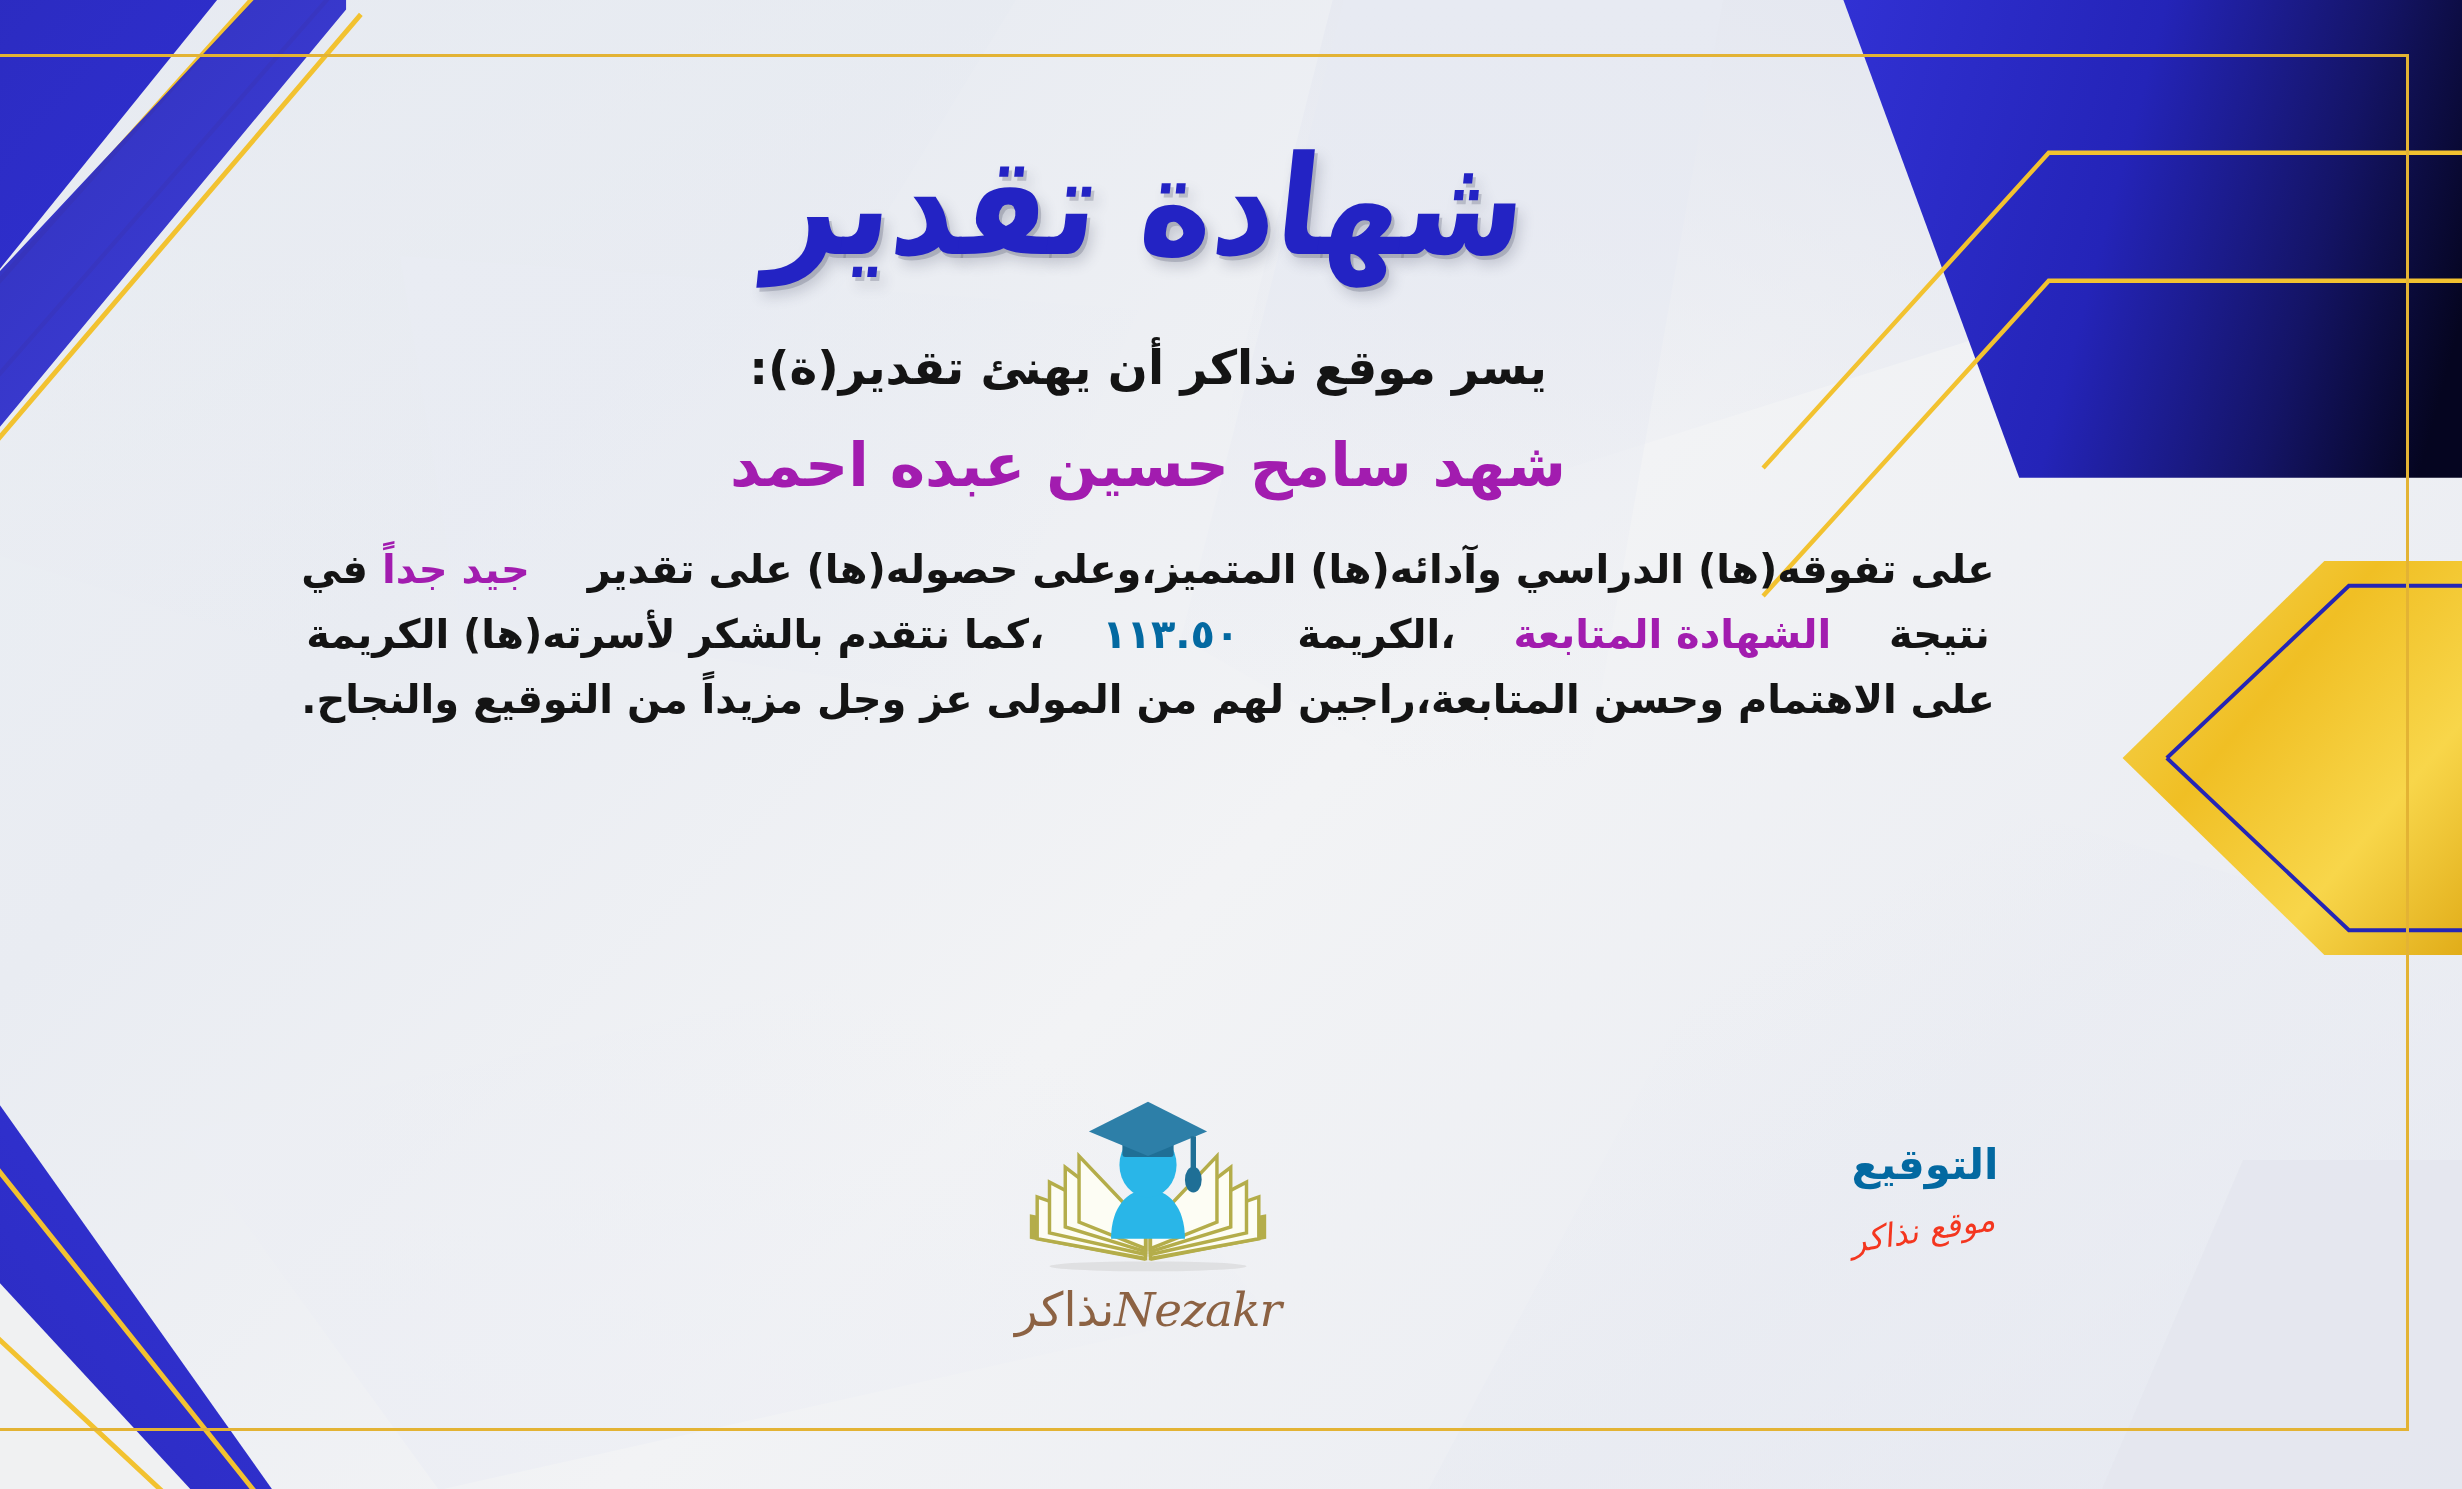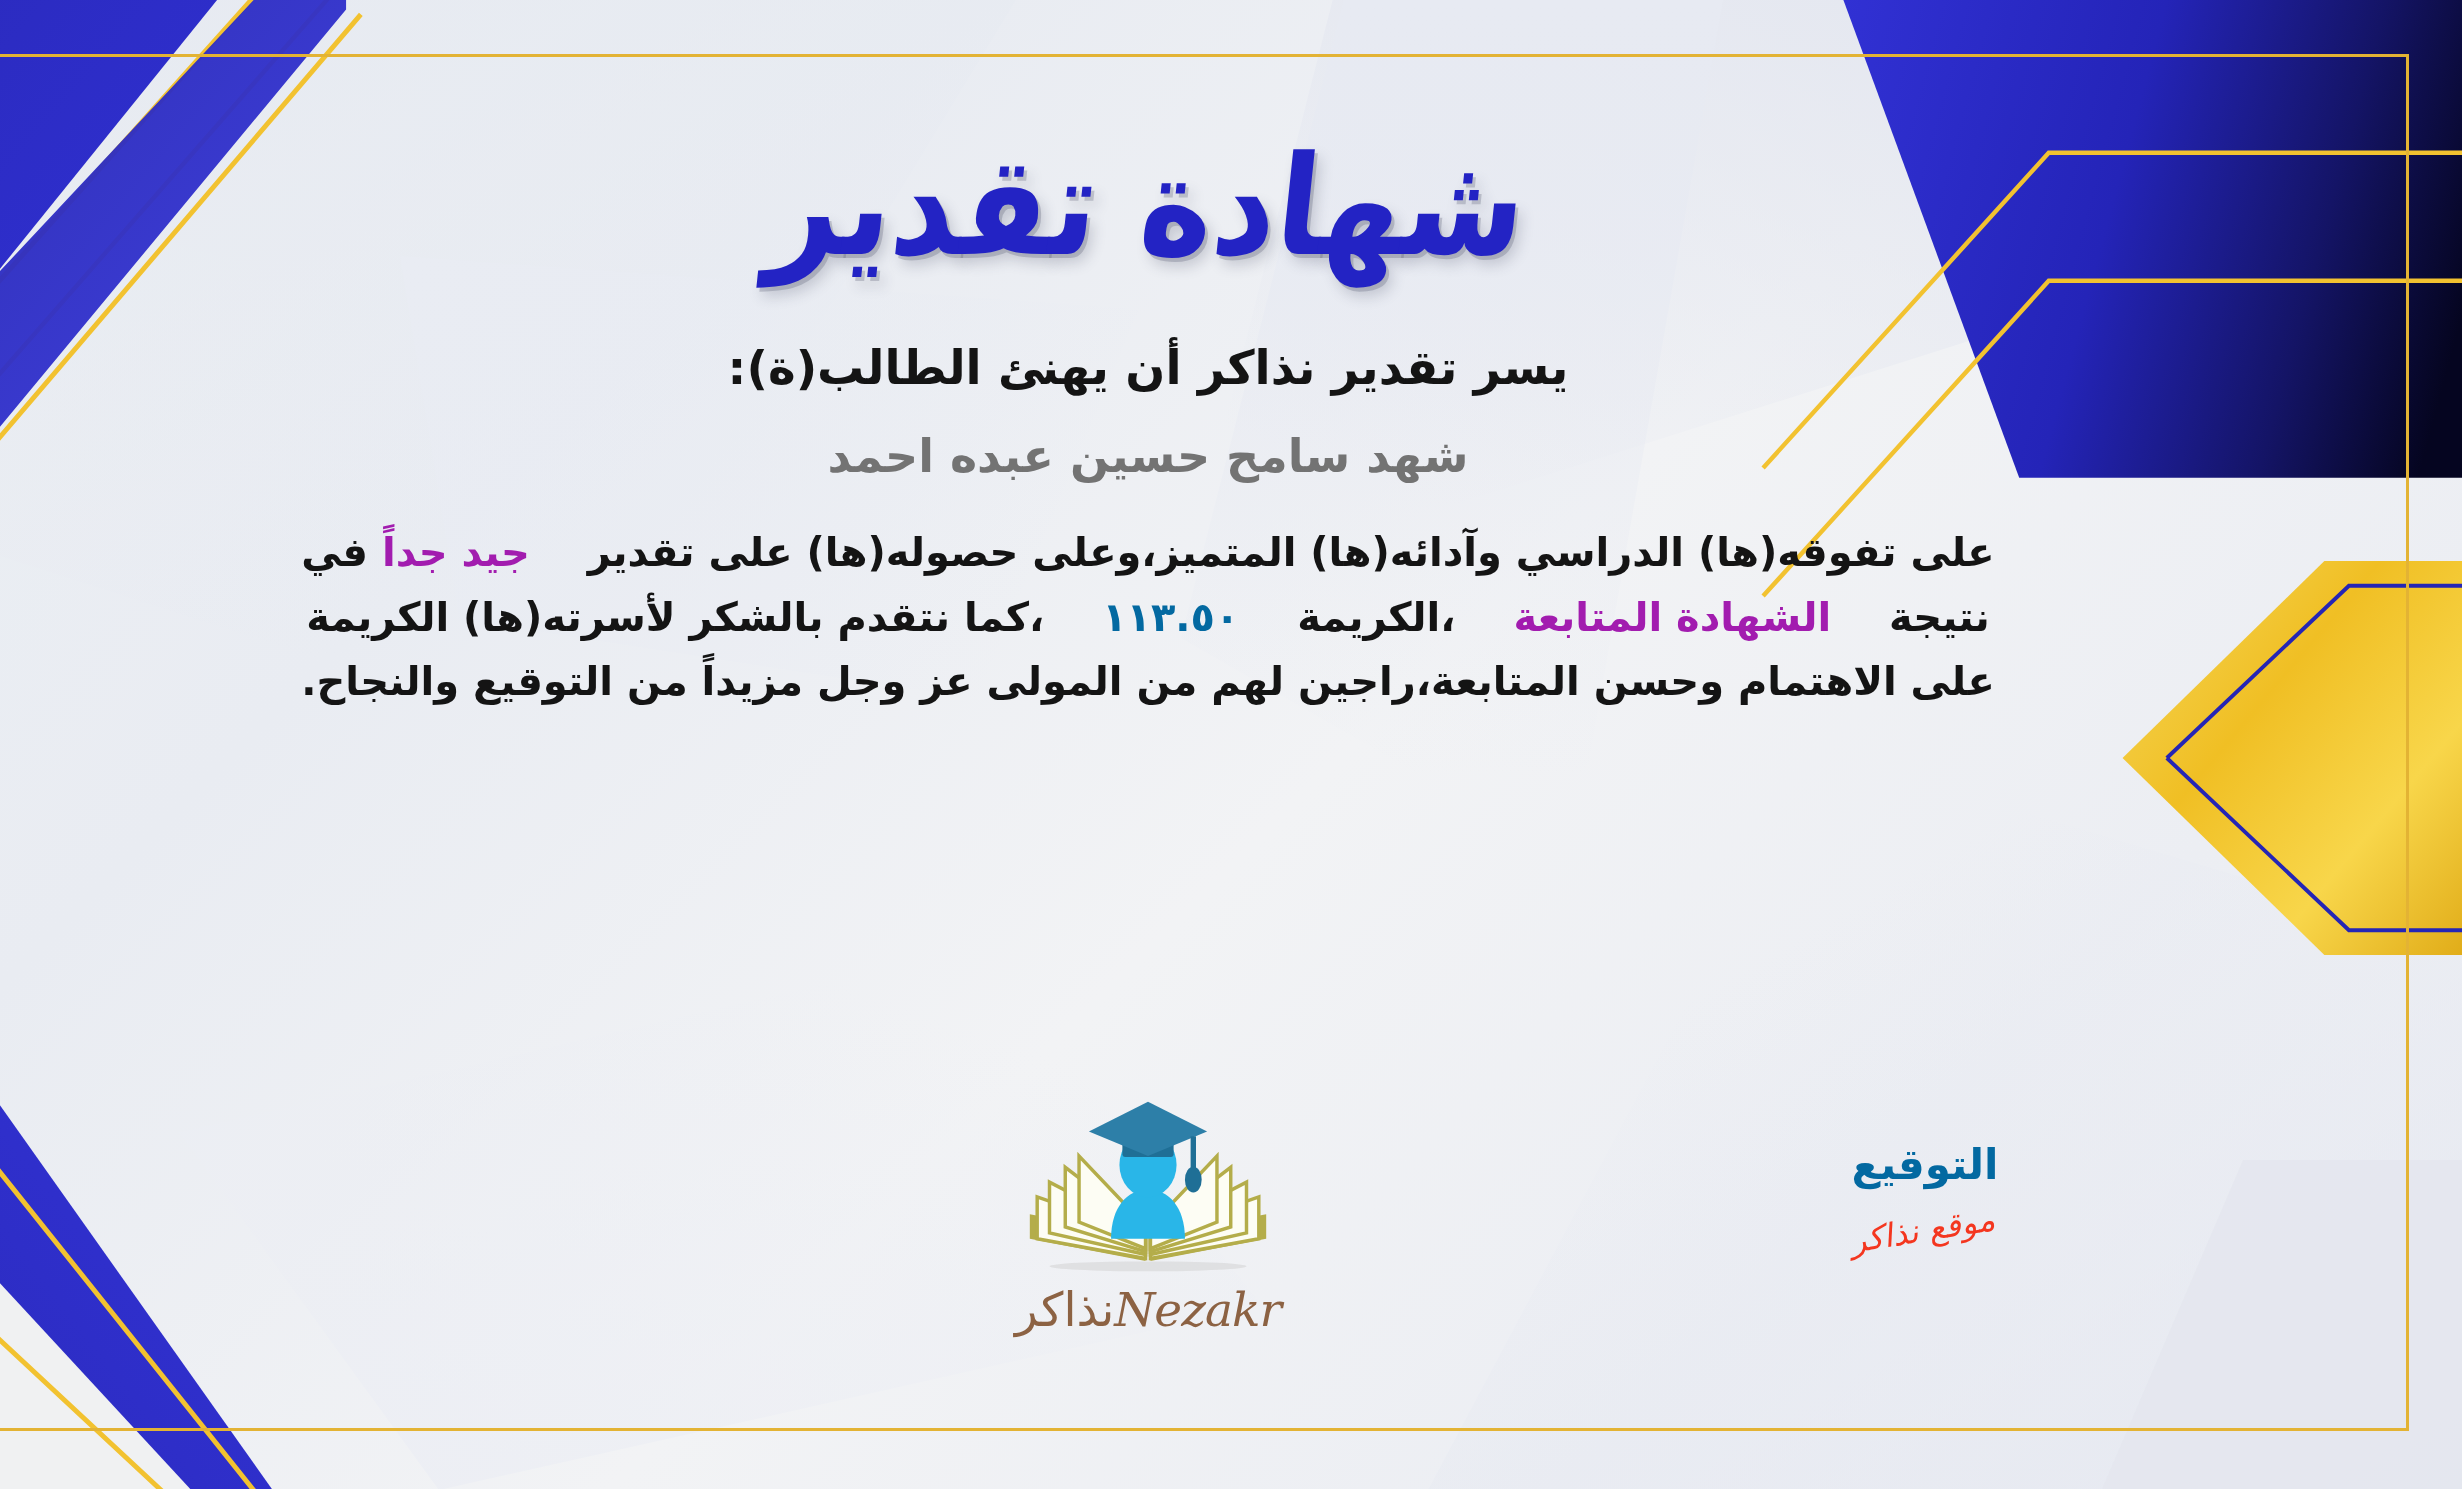--- a/index.html
+++ b/index.html
@@ -115,23 +115,23 @@
 
   .line-intro {
     font-size: 47px;
     font-weight: 700;
     line-height: 1.25;
     color: #141414;
     margin-bottom: 30.5px;
   }
 
   .line-name {
-    font-size: 46px;
-    font-weight: 700;
-    color: #737373;
+    font-size: 60px;
+    font-weight: 700;
+    color: #a21caf;
     line-height: 1.25;
     margin-bottom: 34px;
   }
 
   .paragraph {
     font-size: 40px;
     font-weight: 700;
     line-height: 1.62;
     color: #141414;
   }
@@ -306,21 +306,21 @@
   <div class="gold-frame"></div>
 
   <div class="content">
 
     <div class="cert-title">
       <div class="title-text">شهادة تقدير</div>
     </div>
 
     <div class="body-block">
 
-      <div class="line-intro">يسر تقدير نذاكر أن يهنئ الطالب(ة):</div>
+      <div class="line-intro">يسر موقع نذاكر أن يهنئ تقدير(ة):</div>
 
       <div class="line-name">شهد سامح حسين عبده احمد</div>
 
       <div class="paragraph">
         <span>على تفوقه(ها) الدراسي وآدائه(ها) المتميز،وعلى حصوله(ها) على تقدير</span>
         <span class="gap"></span><span class="hl">جيد جداً</span>
         <span>في نتيجة</span>
         <span class="gap"></span><span class="hl">الشهادة المتابعة</span><span class="gap"></span>
         <span>،الكريمة</span>
         <span class="gap"></span><span class="num">١١٣.٥٠</span><span class="gap"></span>

